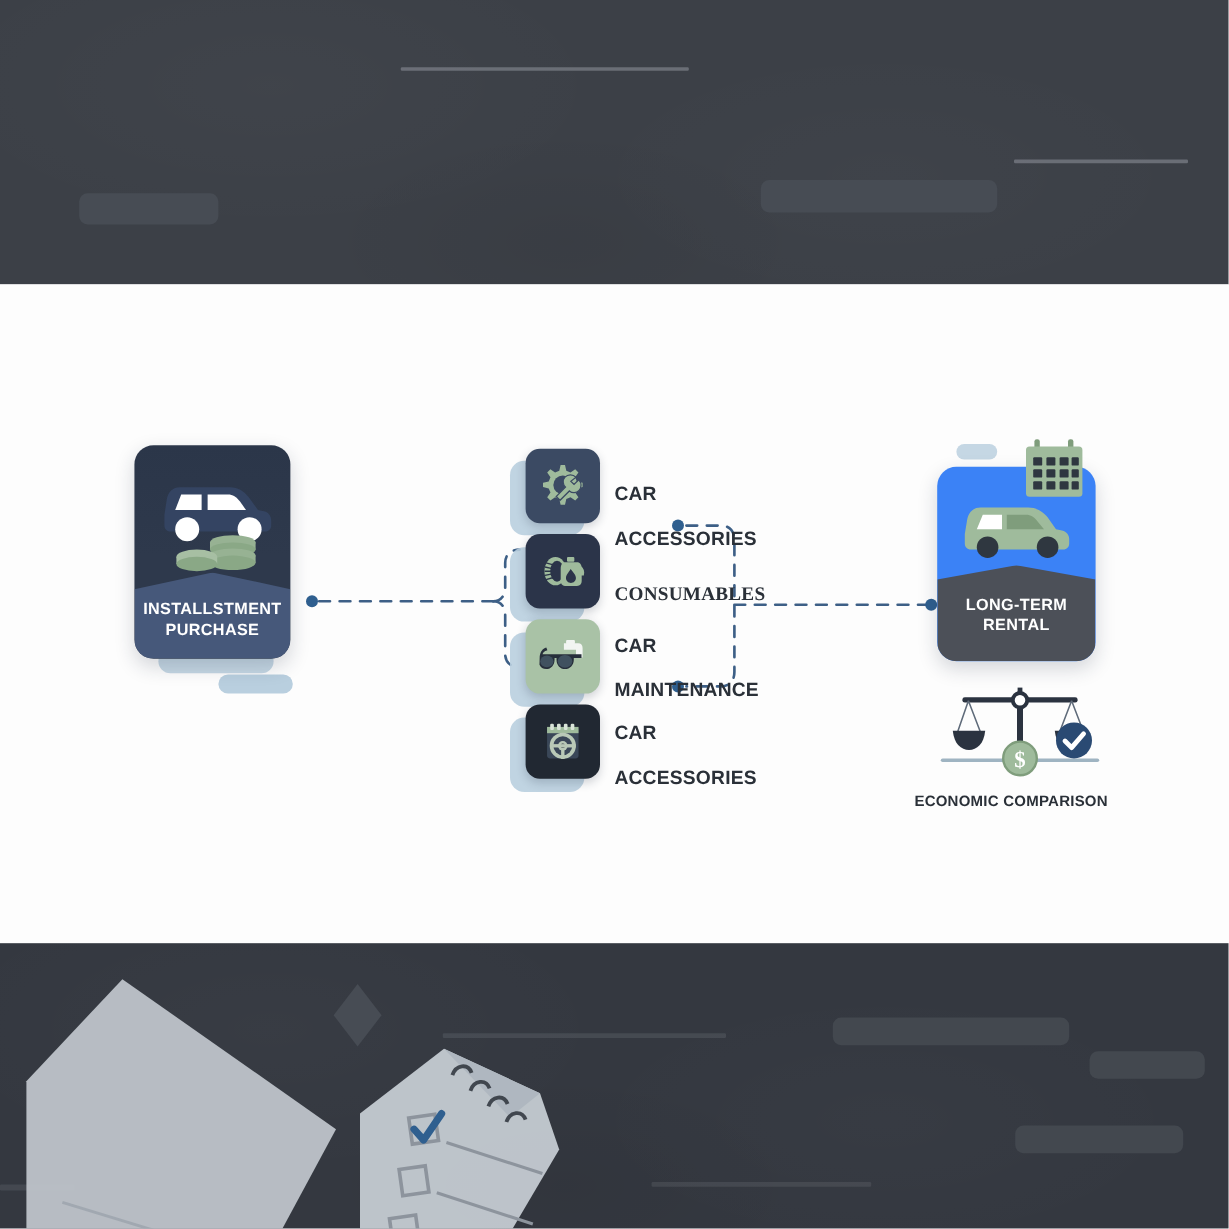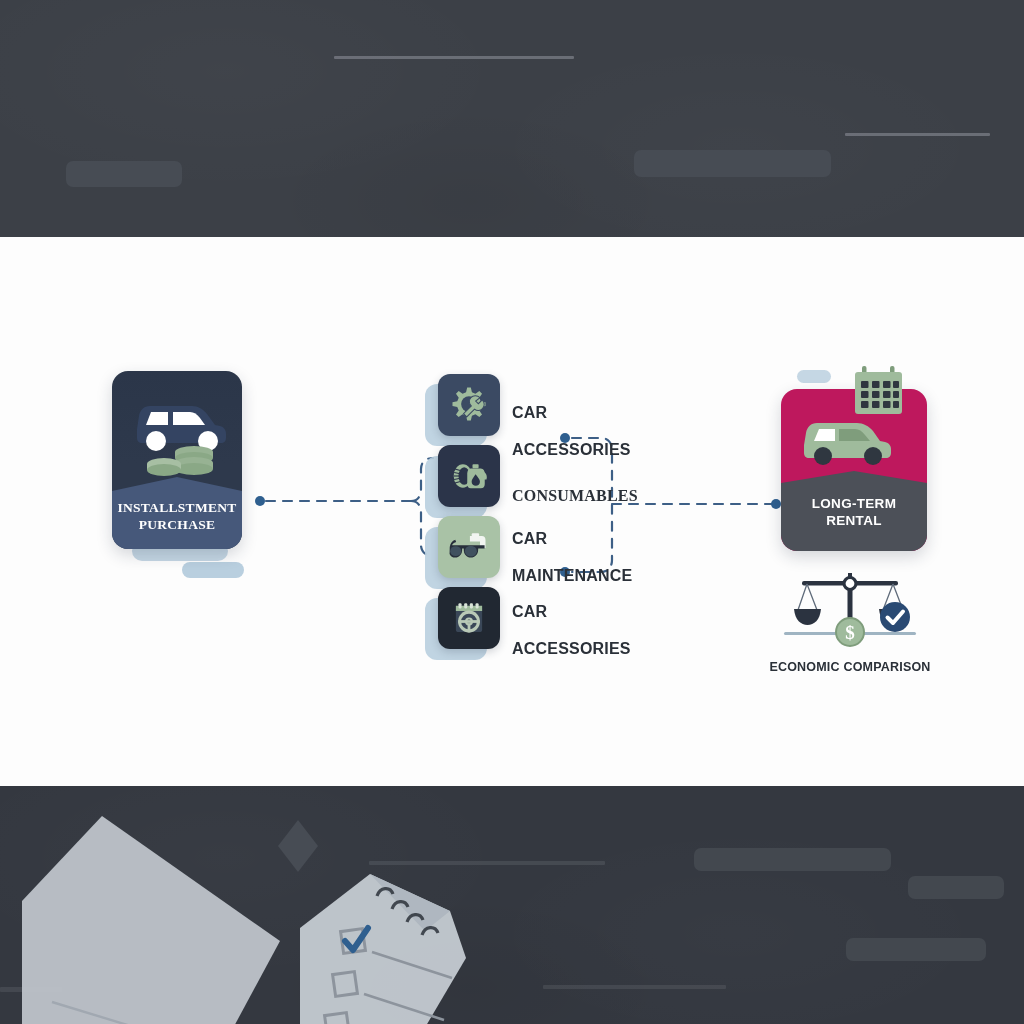--- a/index.html
+++ b/index.html
@@ -71,21 +71,20 @@
   .card {
     position: absolute;
     border-radius: 16px;
     overflow: hidden;
     box-shadow: 0 6px 16px rgba(30,40,60,0.18);
   }
   .card-left {
     left: 112px; top: 371px;
     width: 130px; height: 178px;
     background: linear-gradient(180deg,#2b3649 0%, #2e394c 52%, #2e394c 52%, #2e394c 100%);
-    font-family: Liberation Serif, serif;
   }
   .card-left .lower {
     position: absolute;
     left: 0; bottom: 0;
     width: 100%; height: 72px;
     background: #46587a;
     clip-path: polygon(0 14px, 50% 0px, 100% 14px, 100% 100%, 0 100%);
   }
   .card-label {
     position: absolute;
@@ -93,22 +92,22 @@
     text-align: center;
     color: #ffffff;
     font-weight: 700;
     letter-spacing: 0.3px;
     line-height: 1.22;
   }
   .card-left .card-label { bottom: 16px; font-size: 13.5px; }
 
   .card-right {
     left: 781px; top: 389px;
-    width: 146px; height: 162px;
-    background: #be185d;
+    width: 132px; height: 162px;
+    background: #3b82f6;
   }
   .card-right .lower {
     position: absolute;
     left: 0; bottom: 0;
     width: 100%; height: 80px;
     background: #4c5058;
     clip-path: polygon(0 12px, 50% 0px, 100% 12px, 100% 100%, 0 100%);
   }
   .card-right .card-label { bottom: 22px; font-size: 13.5px; }
 
@@ -156,21 +155,20 @@
   .conn { position: absolute; left: 0; top: 0; width: 1024px; height: 1024px; pointer-events: none; }
 
   
   .econ-wrap {
     position: absolute;
     left: 762px; top: 570px;
     width: 176px;
   }
   .econ-caption {
     margin-top: 4px;
-    text-align: center;
     color: #2a3038;
     font-size: 12.5px;
     font-weight: 600;
     letter-spacing: 0.2px;
   }
 </style>
 </head>
 <body>
 
 <div id="stage">

